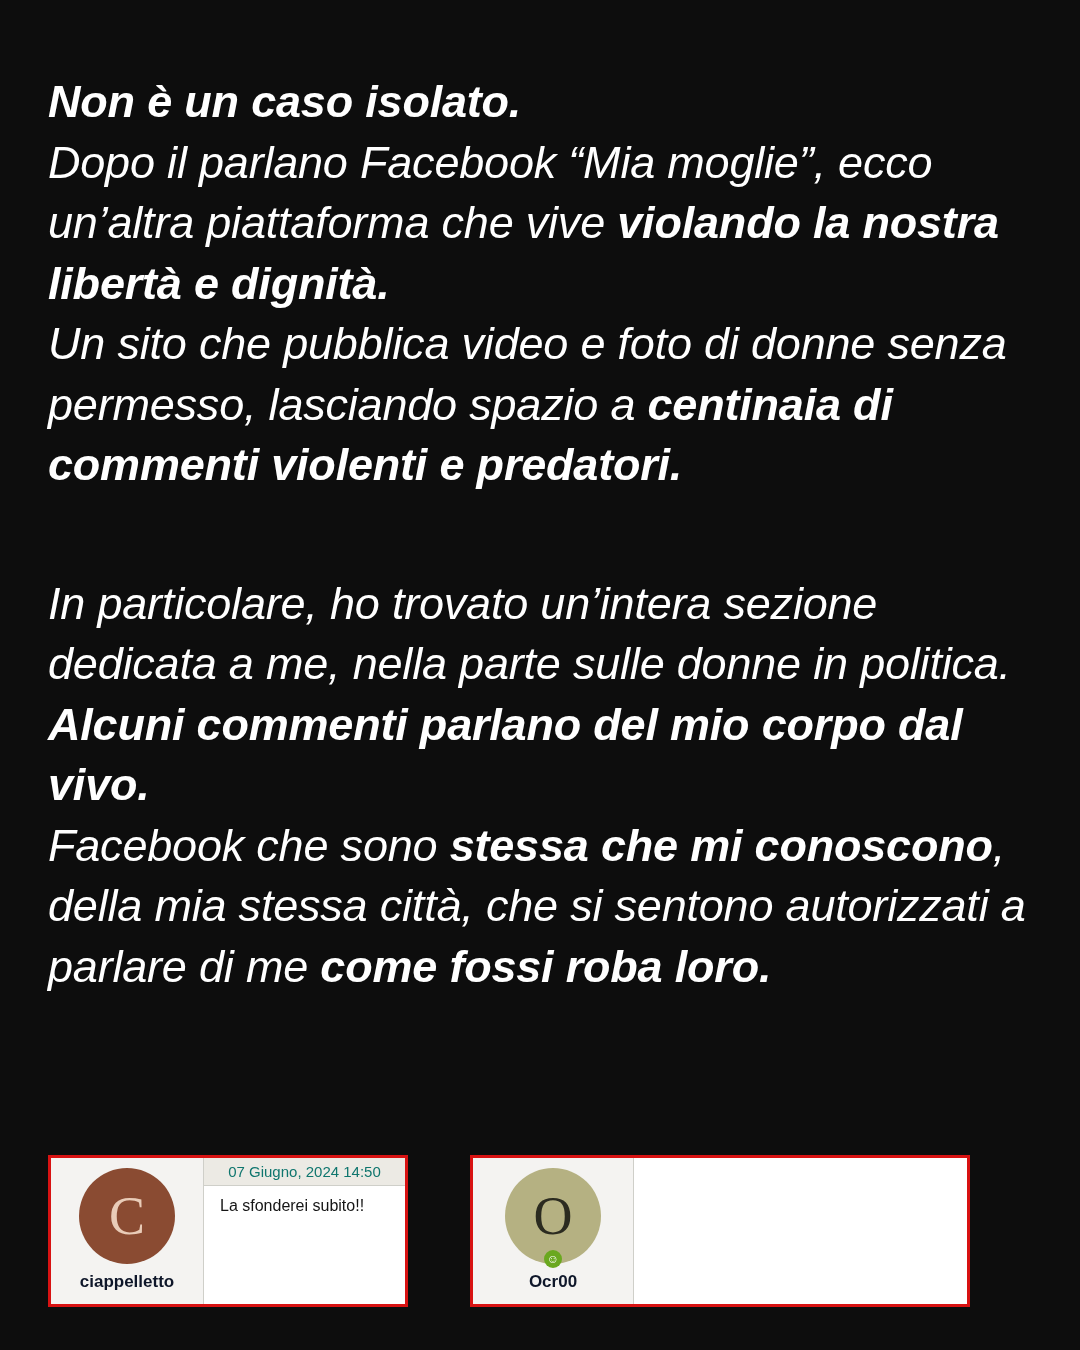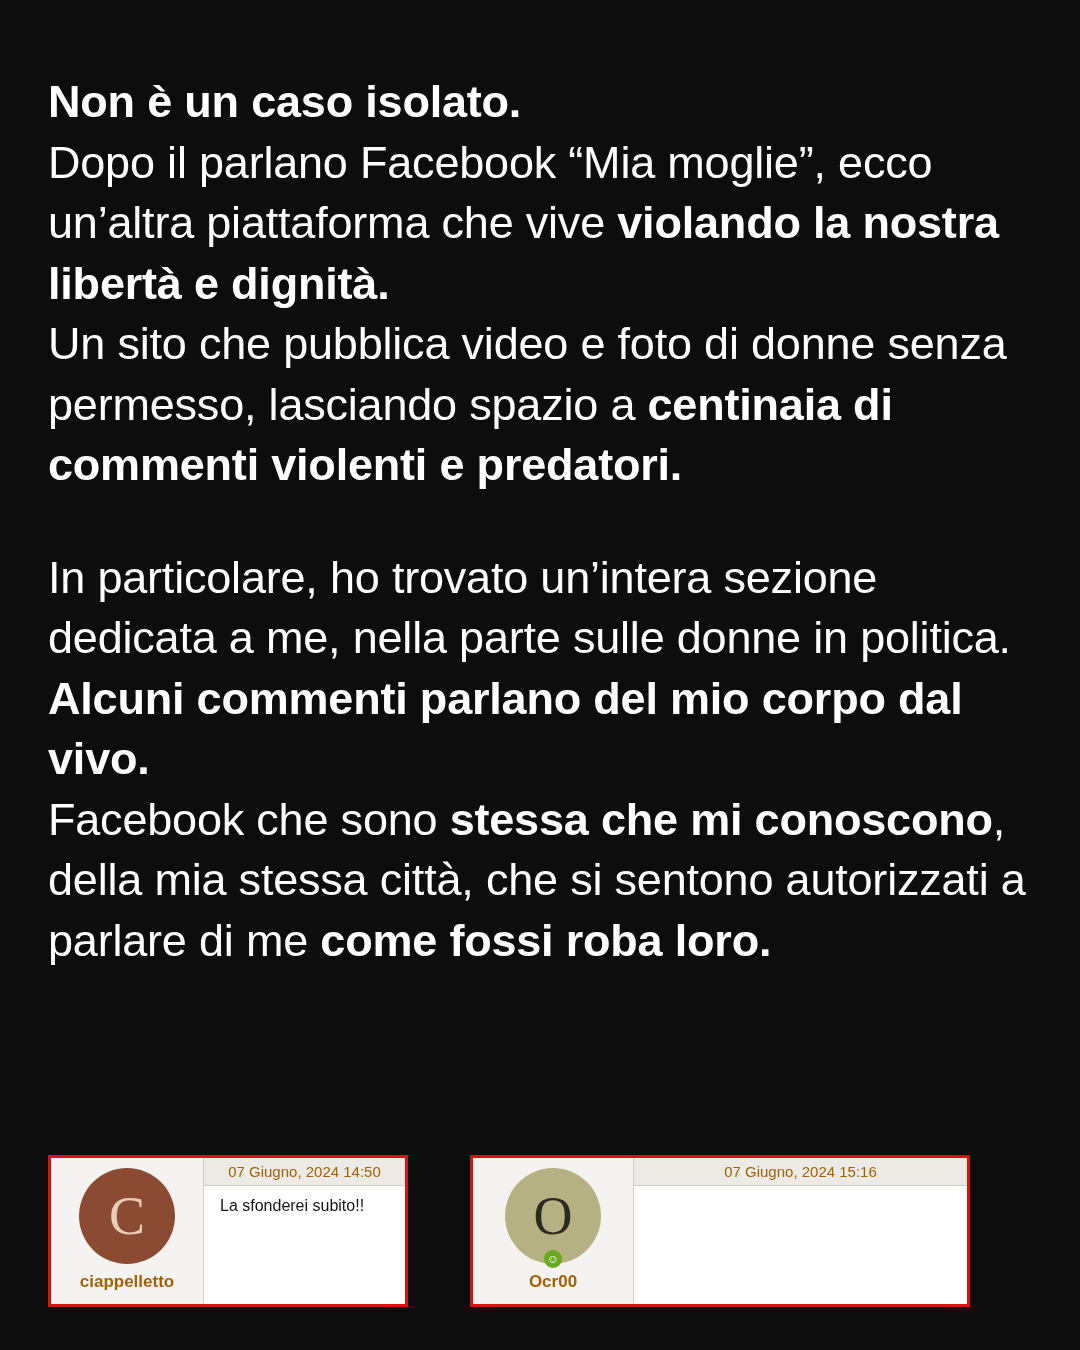--- a/index.html
+++ b/index.html
@@ -28,23 +28,24 @@
     font-size: 45px;
     line-height: 1.345;
     letter-spacing: -0.2px;
     font-weight: 400;
   }
   .statement .b {
     font-weight: 700;
   }
   .para {
     margin: 0;
+    font-style: italic;
   }
   .para + .para {
-    margin-top: 52px;
+    margin-top: 78px;
   }
 
   
   .cards {
     position: absolute;
     left: 48px;
     top: 1155px;
     width: 984px;
     display: flex;
     gap: 62px;
@@ -103,37 +104,37 @@
     color: #ffffff;
     font-size: 12px;
     line-height: 18px;
     text-align: center;
     font-family: "Liberation Sans", sans-serif;
   }
   .username {
     margin-top: 8px;
     font-size: 17px;
     font-weight: 700;
-    color: #a16207;
+    color: #0f172a;
     font-family: "Liberation Sans", sans-serif;
     white-space: nowrap;
   }
   .card-right {
     flex: 1 1 auto;
     display: flex;
     flex-direction: column;
     background: #ffffff;
     border-left: 1px solid #cfcfc9;
   }
   .card-meta {
     background: #eceae4;
     border-bottom: 1px solid #cfcfc9;
     padding: 5px 10px;
     font-size: 15px;
-    color: #a16207;
+    color: #0f766e;
     text-align: center;
     font-family: "Liberation Sans", sans-serif;
   }
   .card-body {
     flex: 1 1 auto;
     padding: 10px 16px;
     font-size: 16px;
     color: #151515;
     line-height: 1.3;
     background: #ffffff;
@@ -182,18 +183,17 @@
 
     <div class="card wide">
       <div class="card-left">
         <div class="avatar av-o">
           <span>O</span>
           <span class="online-dot">☺</span>
         </div>
         <div class="username">Ocr00</div>
       </div>
       <div class="card-right">
-        <div class="card-meta">07 Giugno, 2024 15:16</div>
       </div>
     </div>
 
   </div>
 </div>
 
 </body></html>

